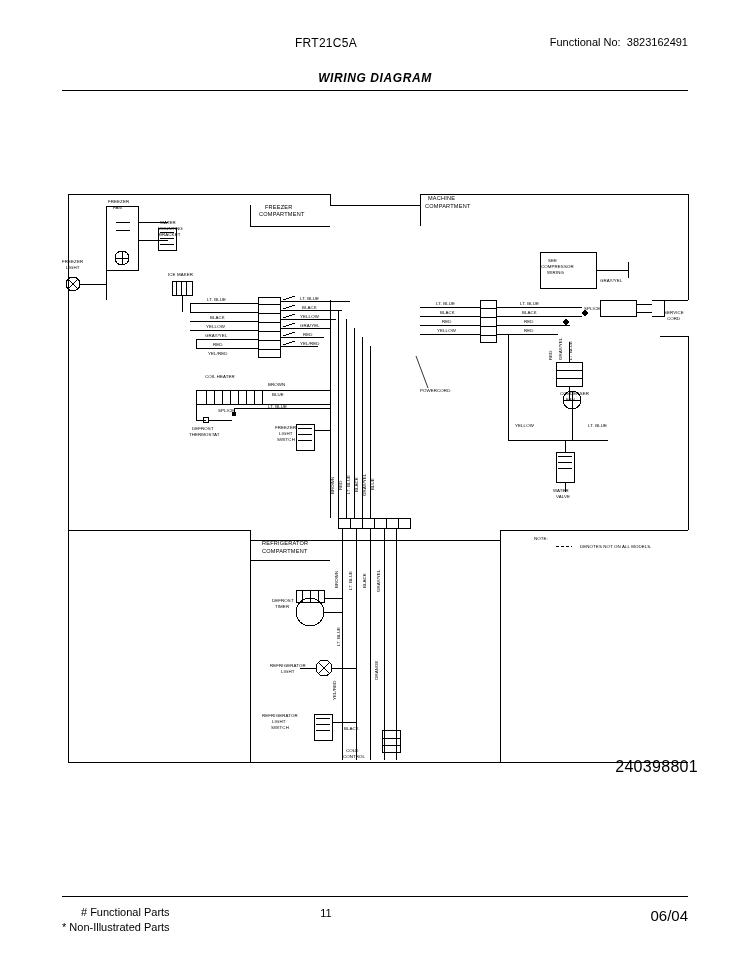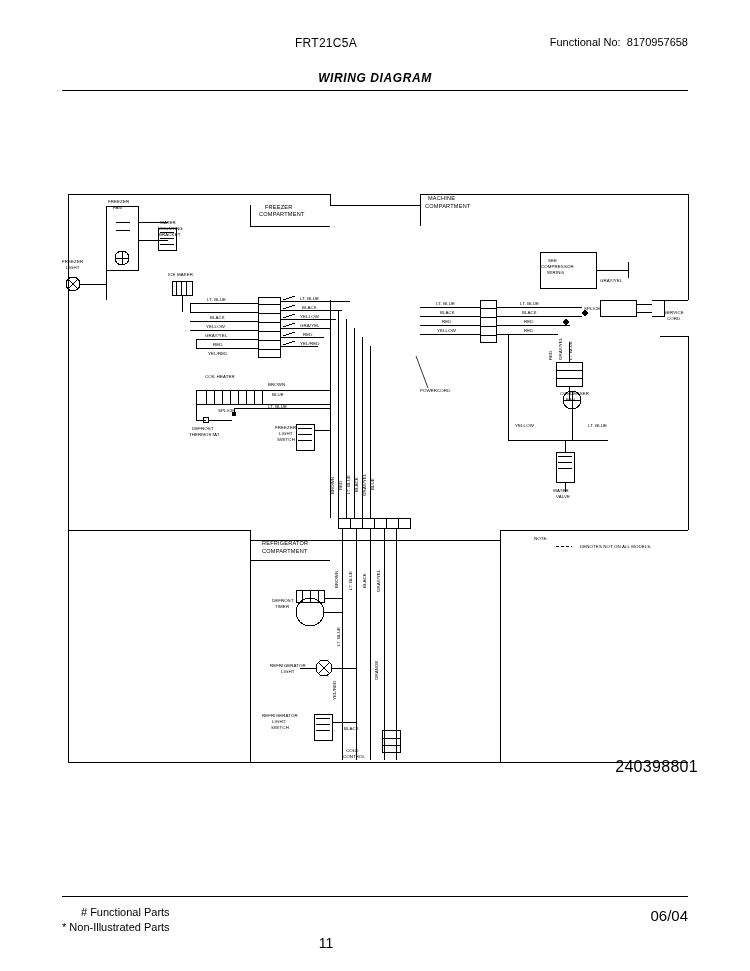--- a/index.html
+++ b/index.html
@@ -4,36 +4,36 @@
 <style>
   html,body{margin:0;padding:0;background:#ffffff;}
   body{width:750px;height:971px;position:relative;font-family:"Liberation Sans",sans-serif;color:#000;}
   .page{position:absolute;left:0;top:0;width:750px;height:971px;overflow:hidden;}
   .hdr-model{position:absolute;left:0;top:36px;width:652px;text-align:center;font-size:12px;letter-spacing:.3px;}
   .hdr-pub{position:absolute;right:62px;top:36px;font-size:11px;}
   .title{position:absolute;left:0;top:71px;width:750px;text-align:center;font-size:12px;font-weight:bold;letter-spacing:.6px;font-style:italic;}
   .rule-top{position:absolute;left:62px;top:90px;width:626px;height:1px;background:#000;}
   .rule-bot{position:absolute;left:62px;top:896px;width:626px;height:1px;background:#000;}
   .foot-left{position:absolute;left:62px;top:905px;font-size:11px;line-height:15px;text-align:right;}
-  .foot-center{position:absolute;left:0;top:907px;width:652px;text-align:center;font-size:14px;margin-top:28px;}
+  .foot-center{position:absolute;left:0;top:907px;width:652px;text-align:center;font-size:11px;}
   .foot-right{position:absolute;right:62px;top:907px;font-size:15px;}
   .partno{position:absolute;right:52px;top:758px;font-size:16px;letter-spacing:.3px;}
   svg{position:absolute;left:0;top:0;}
   .lbl{font-family:"Liberation Sans",sans-serif;font-size:4.4px;letter-spacing:.1px;}
   .lbl6{font-family:"Liberation Sans",sans-serif;font-size:5.6px;letter-spacing:.2px;}
 </style>
 </head>
 <body>
 
 <div class="page">
 
   <div class="hdr-model">FRT21C5A</div>
   <div class="hdr-pub">
     <span>Functional No:</span>
-    &nbsp;<span>8170957658</span>
+    &nbsp;<span>3823162491</span>
   </div>
   <div class="title">WIRING DIAGRAM</div>
   <div class="rule-top"></div>
   <div class="rule-bot"></div>
 
   <div class="foot-left">
     <div># Functional Parts</div>
     <div>* Non-Illustrated Parts</div>
   </div>
   <div class="foot-center">11</div>

